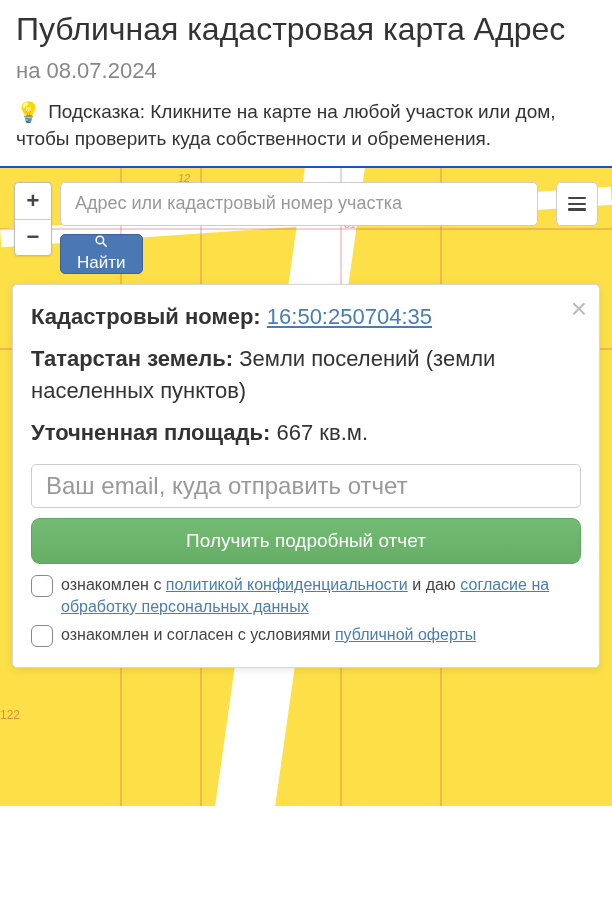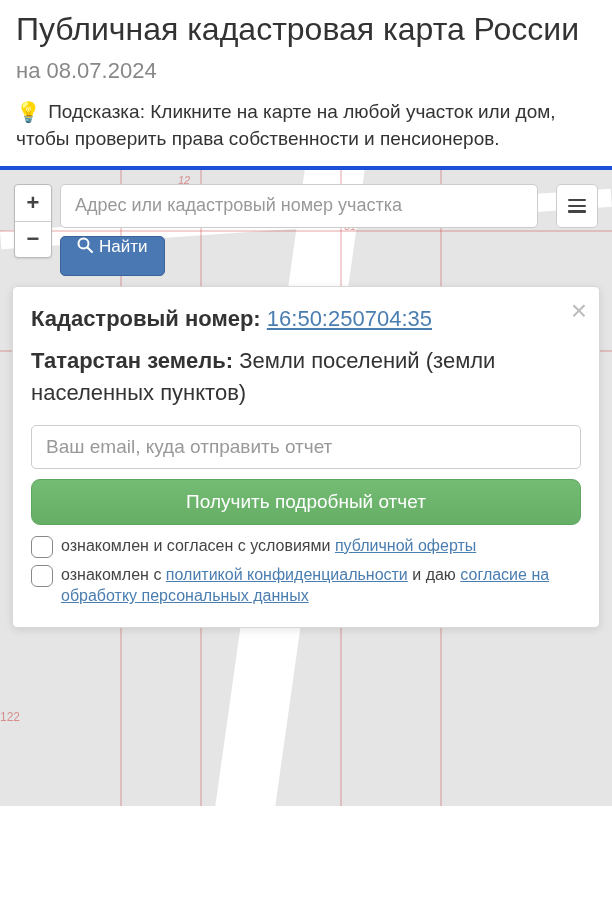--- a/index.html
+++ b/index.html
@@ -35,22 +35,22 @@
   display: inline-block;
   vertical-align: middle;
   margin-right: 2px;
   font-size: 20px;
 }
 .hint b { font-weight: 400; }
 .map-wrap {
   position: relative;
   width: 100%;
   height: 640px;
-  border-top: 4px solid #1d4ed8;
-  background: #e5e5e5;
+  border-top: 2px solid #1d4ed8;
+  background: #fde047;
   overflow: hidden;
 }
 .map-bg {
   position: absolute;
   inset: 0;
 }
 .map-bg .road {
   position: absolute;
   background: #fff;
 }
@@ -139,24 +139,25 @@
   top: 66px;
   left: 60px;
   height: 40px;
   background: #4a78b3;
   color: #fff;
   border: 1px solid #3b639a;
   border-radius: 5px;
   padding: 0 16px;
   font-size: 17px;
   display: flex;
-  align-items: flex-start;
+  align-items: center;
   gap: 6px;
   cursor: pointer;
   z-index: 5;
+  flex-direction: column;
 }
 .find-btn svg { width: 16px; height: 16px; }
 .info-panel {
   position: absolute;
   top: 116px;
   left: 12px;
   right: 12px;
   background: #fff;
   border: 1px solid #d8d8d8;
   border-radius: 5px;
@@ -184,21 +185,21 @@
   color: #4a7db0;
   text-decoration: underline;
   cursor: pointer;
 }
 .email-input {
   width: 100%;
   height: 44px;
   border: 1px solid #ccc;
   border-radius: 5px;
   padding: 0 14px;
-  font-size: 19px;
+  font-size: 24px;
   margin-top: 6px;
   margin-bottom: 10px;
 }
 .email-input::placeholder { color: #999; }
 .report-btn {
   width: 100%;
   height: 46px;
   background: #6fb56f;
   background: linear-gradient(#74bb74, #66ad66);
   color: #fff;
@@ -233,31 +234,31 @@
   font-size: 12px;
   color: rgba(200,70,70,0.55);
   z-index: 2;
 }
 </style>
 </head>
 <body>
 
 <div class="header">
   <div class="title-line">
-    <span>Публичная кадастровая карта России</span>
+    <span>Публичная кадастровая карта Адрес</span>
     <span class="title-date">
       <span>на</span>
       <span>08.07.2024</span>
     </span>
   </div>
 </div>
 
 <div class="hint">
   <span class="bulb">💡</span>
-  <b>Подсказка:</b><span> Кликните на карте на любой участок или дом, чтобы </span><b>проверить права собственности и пенсионеров</b><span>.</span>
+  <b>Подсказка:</b><span> Кликните на карте на любой участок или дом, чтобы </span><b>проверить куда собственности и обременения</b><span>.</span>
 </div>
 
 <div class="map-wrap">
   <div class="map-bg">
     <div class="road" style="top:0;left:260px;width:60px;height:100%;transform:skewX(-8deg);"></div>
     <div class="road" style="top:40px;left:0;width:100%;height:18px;transform:rotate(-4deg);"></div>
     <div class="parcel-line" style="top:0;left:120px;width:2px;height:100%;"></div>
     <div class="parcel-line" style="top:0;left:200px;width:2px;height:100%;"></div>
     <div class="parcel-line" style="top:0;left:340px;width:2px;height:100%;"></div>
     <div class="parcel-line" style="top:0;left:440px;width:2px;height:100%;"></div>
@@ -301,32 +302,36 @@
       <b>Кадастровый номер:</b>
       <a class="link">16:50:250704:35</a>
     </div>
 
     <div class="info-row">
       <b>Татарстан земель:</b>
       <span>Земли поселений (земли населенных пунктов)</span><br>
     </div>
 
 
+    <div class="info-row">
+      <b>Уточненная площадь:</b>
+      <span>667 кв.м.</span>
+    </div>
 
     <input class="email-input" type="text" placeholder="Ваш email, куда отправить отчет" style="">
 
     <button class="report-btn">Получить подробный отчет</button>
+
+    <div class="consent">
+      <div class="cb"></div>
+      <div>
+        <span>ознакомлен с </span><span class="link">политикой конфиденциальности</span><span> и даю </span><span class="link">согласие на обработку персональных данных</span>
+      </div>
+    </div>
 
     <div class="consent">
       <div class="cb"></div>
       <div>
         <span>ознакомлен и согласен с условиями </span><span class="link">публичной оферты</span>
       </div>
     </div>
-
-    <div class="consent">
-      <div class="cb"></div>
-      <div>
-        <span>ознакомлен с </span><span class="link">политикой конфиденциальности</span><span> и даю </span><span class="link">согласие на обработку персональных данных</span>
-      </div>
-    </div>
   </div>
 </div>
 
 </body></html>

